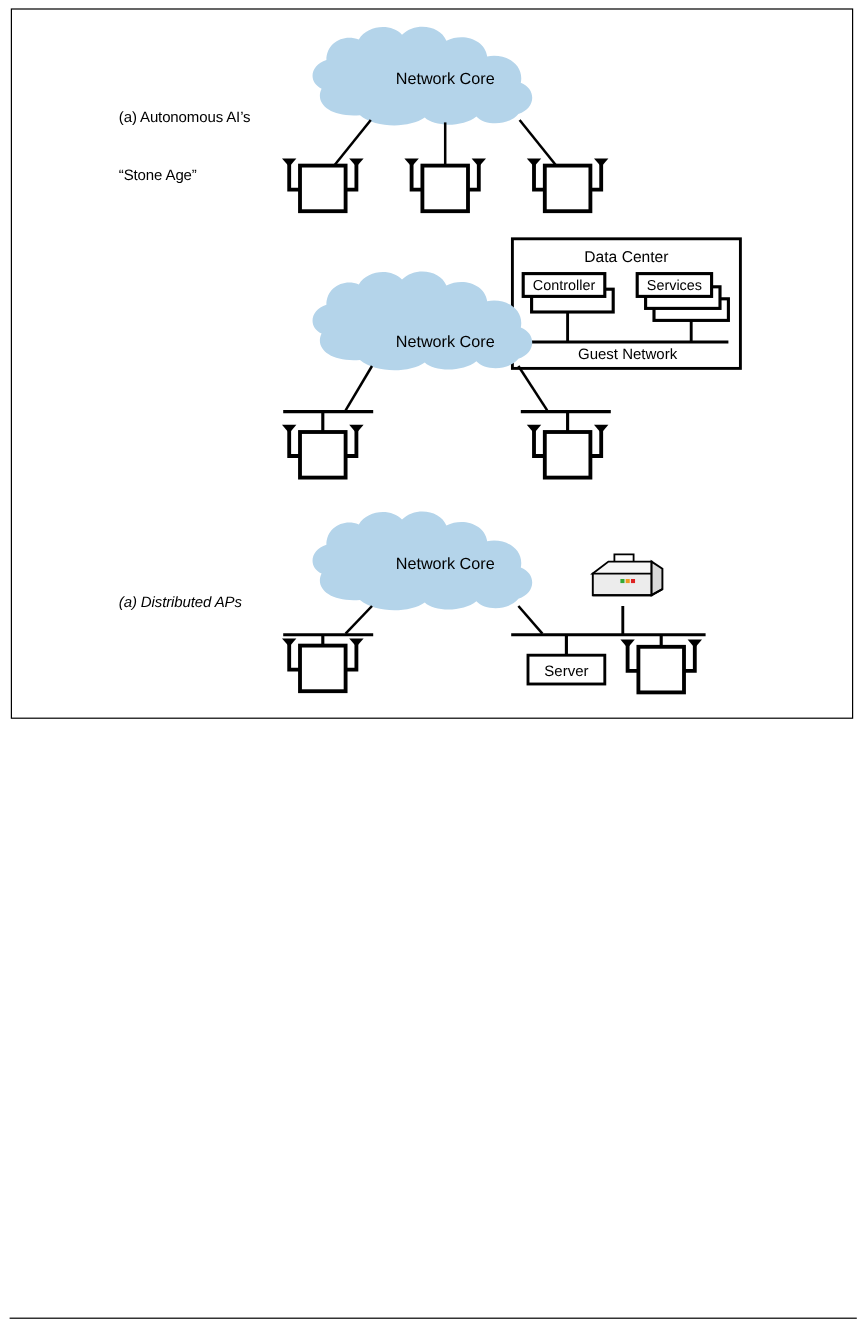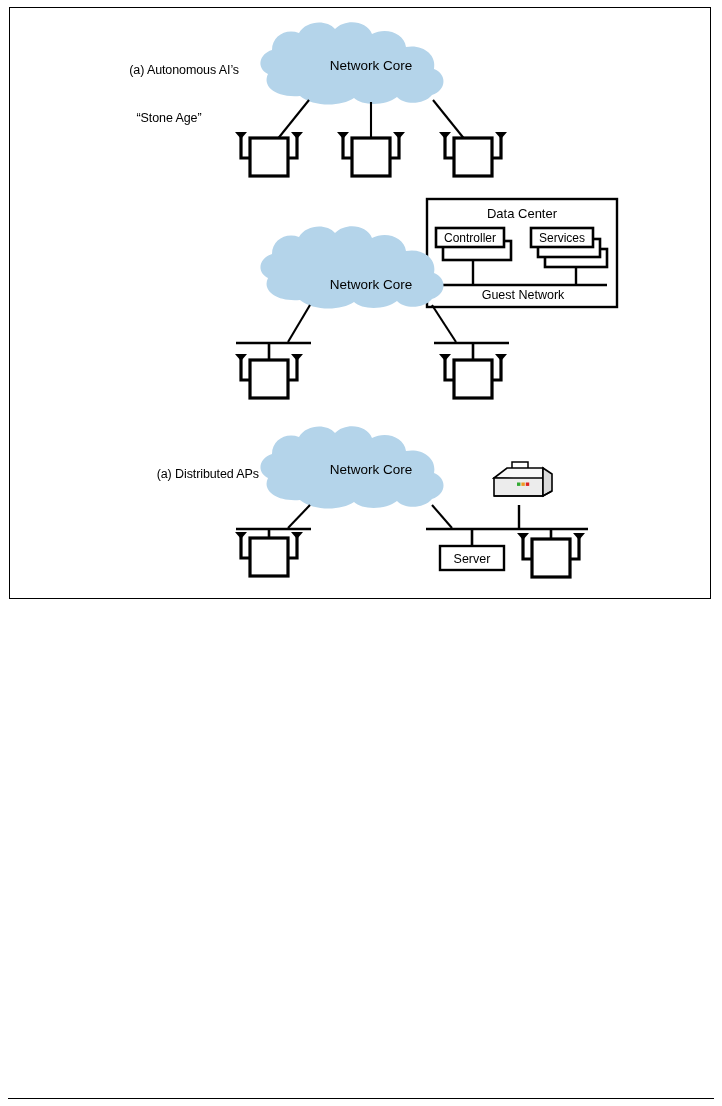--- a/index.html
+++ b/index.html
@@ -48,25 +48,25 @@
   }
   .row-label {
     position: absolute;
     font-family: "Liberation Sans", sans-serif;
     font-size: 12.5px;
     color: #000;
     line-height: 1.28;
     white-space: pre;
     letter-spacing: -0.1px;
   }
-  .row-label .l1 { display: block; text-align: right; }
-  .row-label .l2 { display: block; text-align: center; }
+  .row-label .l1 { display: block; text-align: left; margin-top: 28px; }
+  .row-label .l2 { display: block; text-align: left; }
   #label-a { left: 99px;  top: 30px;  width: 140px; }
   #label-b { left: 99px;  top: 249px; width: 160px; }
-  #label-c { left: 99px;  top: 434px; width: 160px; }
+  #label-c { left: 99px;  top: 434px; width: 160px; font-style: italic; }
 
   .svg-text {
     font-family: "Liberation Sans", sans-serif;
     fill: #000;
   }
 </style>
 </head>
 <body>
 
 <div id="page">

